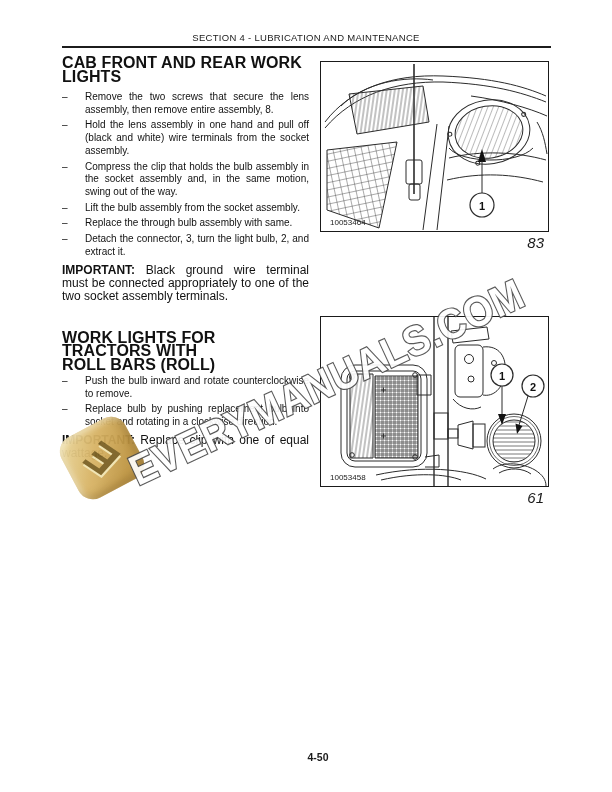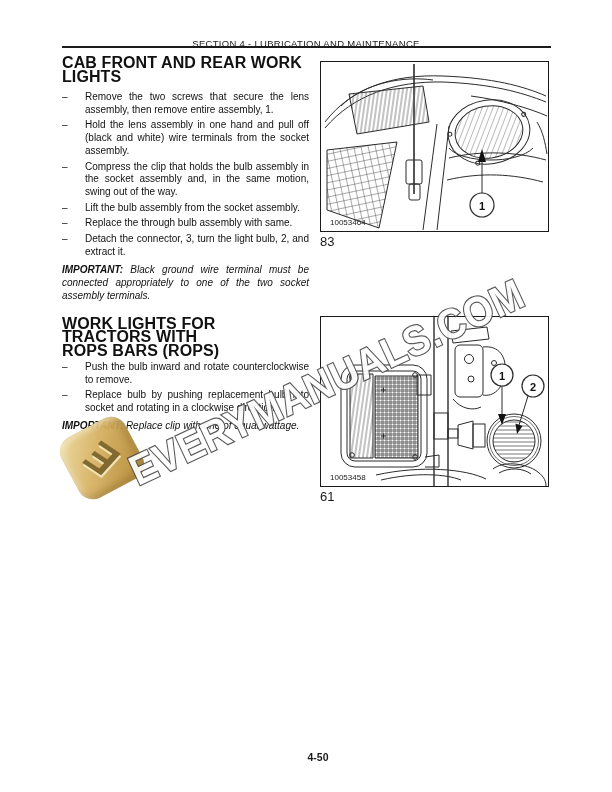--- a/index.html
+++ b/index.html
@@ -2,56 +2,56 @@
 <html><head>
 <meta charset="utf-8">
 <style>
   html,body { margin:0; padding:0; background:#ffffff; }
   body {
     width:612px; height:792px; position:relative; overflow:hidden;
     font-family:"Liberation Sans", sans-serif; color:#111;
   }
   .page-header {
     position:absolute; top:32px; left:0; width:612px;
-    text-align:center; font-size:9.5px; letter-spacing:.3px; color:#1a1a1a;margin-top:6px;
+    text-align:center; font-size:9.5px; letter-spacing:.3px; color:#1a1a1a;
   }
   .header-rule {
     position:absolute; top:46px; left:62px; width:489px; height:2px; background:#1c1c1c;
   }
   
   .left-col {
     position:absolute; left:62px; top:56px; width:247px; z-index:1;
   }
   .sec-title {
     font-size:16px; font-weight:bold; line-height:13.5px;
     margin:0 0 8px 0; letter-spacing:.1px;
   }
   .body-text { font-size:10px; line-height:12.7px; }
   .bullet { display:flex; margin-bottom:3px; }
   .bullet .dash { width:23px; flex:none; }
   .bullet .btxt { flex:1; text-align:justify; }
   .note-para {
-    font-style:italic; text-align:justify; font-size:10px; line-height:12.7px;
+    text-align:justify; font-size:12px; line-height:12.7px;
     margin-top:8px;
   }
   .note-para .lbl { font-weight:bold; }
   .note-gap { margin-top:14px; }
-  .section2 { margin-top:14px; }
+  .section2 { margin-top:28px; }
   .intro { text-align:justify; margin-bottom:9px; }
   
   .figure {
     position:absolute; left:320px; width:227px; height:169px;
     border:1.5px solid #1a1a1a; background:#fff; z-index:1;
   }
   .fig1 { top:61px; }
   .fig2 { top:316px; }
   .figure svg { display:block; width:100%; height:100%; }
   .fig-num {
-    position:absolute; left:320px; width:227px; text-align:left;
-    font-size:13px; color:#1a1a1a; padding-right:3px; box-sizing:border-box;
+    position:absolute; left:320px; width:227px; text-align:right;
+    font-size:15px; color:#1a1a1a; padding-right:3px; box-sizing:border-box;font-style:italic;
   }
   .fig-num1 { top:234px; }
   .fig-num2 { top:489px; }
   
   .watermark { position:absolute; inset:0; z-index:5; pointer-events:none; }
   .wm-logo {
     position:absolute; left:66px; top:424px; width:72px; height:68px;
     border-radius:16px; transform:rotate(-28deg);
     background:linear-gradient(125deg,#ecdca4 0%,#d9b567 40%,#c09744 75%,#b28a3a 100%);
     box-shadow:inset -3px -4px 8px rgba(120,85,20,.45), inset 2px 3px 6px rgba(255,248,220,.7);
@@ -77,21 +77,21 @@
 <div class="page-header">SECTION 4 - LUBRICATION AND MAINTENANCE</div>
 <div class="header-rule"></div>
 
 <div class="left-col body-text">
 
   <h1 class="sec-title">CAB FRONT AND REAR WORK LIGHTS</h1>
 
   <div>
     <div class="bullet">
       <span class="dash">–</span>
-      <span class="btxt">Remove the two screws that secure the lens assembly, then remove entire assembly, 1.</span>
+      <span class="btxt">Remove the two screws that secure the lens assembly, then remove entire assembly, 8.</span>
     </div>
     <div class="bullet">
       <span class="dash">–</span>
       <span class="btxt">Hold the lens assembly in one hand and pull off (black and white) wire terminals from the socket assembly.</span>
     </div>
     <div class="bullet">
       <span class="dash">–</span>
       <span class="btxt">Compress the clip that holds the bulb assembly in the socket assembly and, in the same motion, swing out of the way.</span>
     </div>
     <div class="bullet">
@@ -109,21 +109,21 @@
   </div>
 
   <p class="note-para" style="margin-top:6px;">
     <span class="lbl">IMPORTANT:</span><span> Black ground wire terminal must be connected appropriately to one of the two socket assembly terminals.</span>
   </p>
 
 
   <div class="section2">
     <h1 class="sec-title" style="margin-bottom:4px;">
       <span>WORK LIGHTS FOR TRACTORS WITH</span><br>
-      <span>ROPS BARS (ROPS)</span>
+      <span>ROLL BARS (ROLL)</span>
     </h1>
 
     <div class="bullet">
       <span class="dash">–</span>
       <span class="btxt">Push the bulb inward and rotate counterclock­wise to remove.</span>
     </div>
     <div class="bullet">
       <span class="dash">–</span>
       <span class="btxt">Replace bulb by pushing replacement bulb into socket and rotating in a clockwise direction.</span>
     </div>

